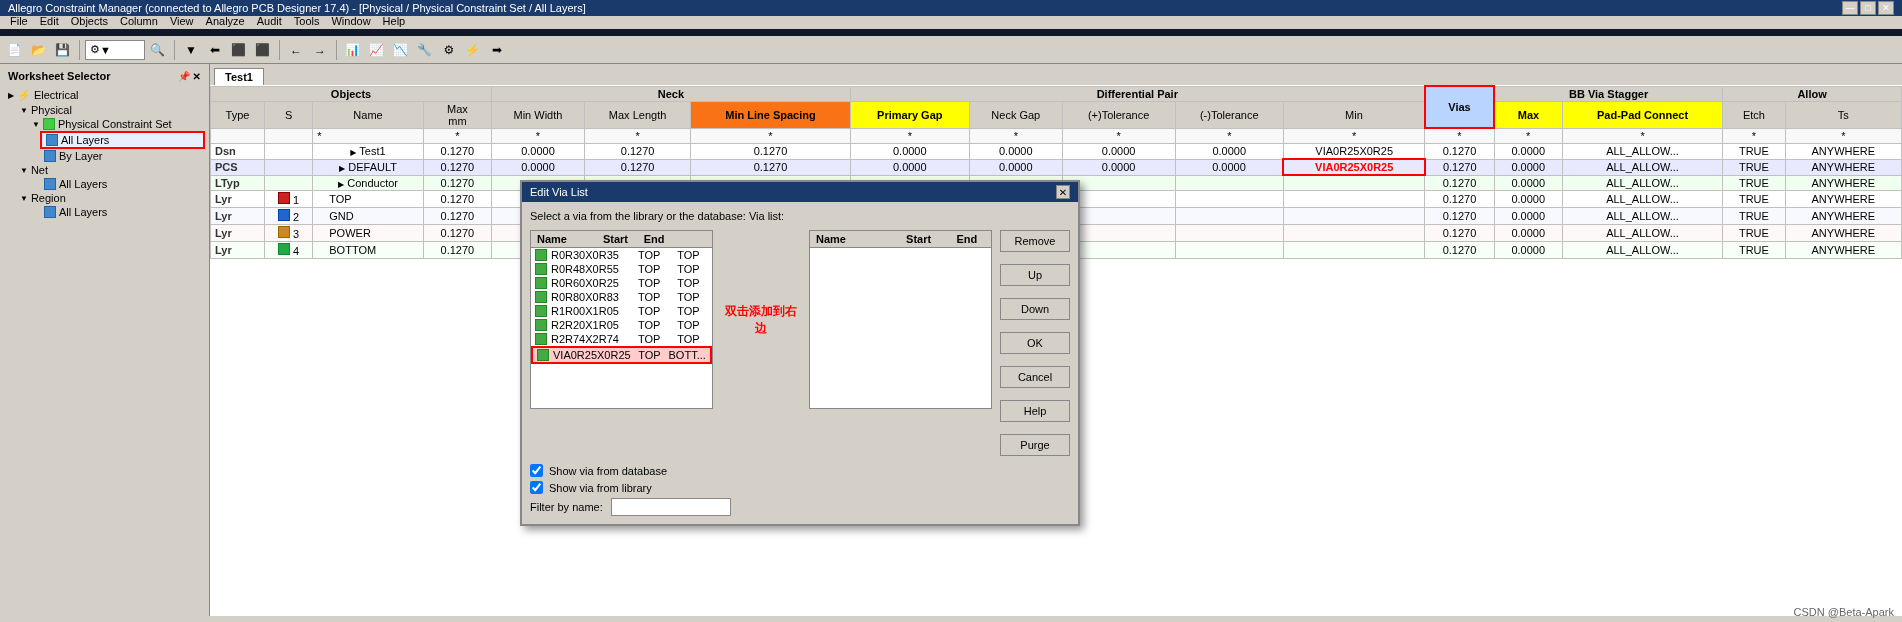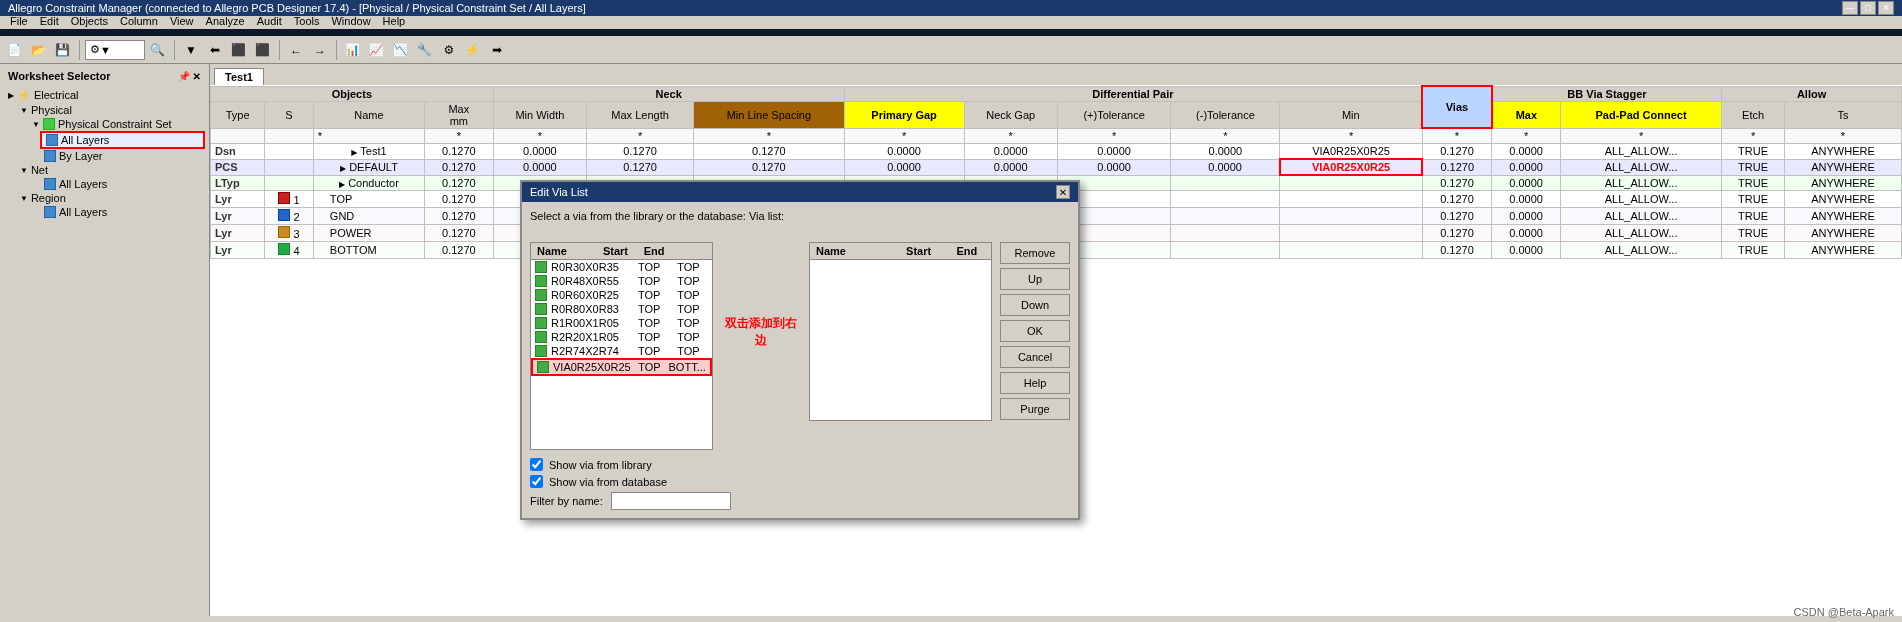--- a/index.html
+++ b/index.html
@@ -192,21 +192,21 @@
       top: 0;
       z-index: 2;
     }
     .th-group {
       background: #d4d0c8;
       font-weight: bold;
       text-align: center;
     }
     .th-neck { background: #d4d0c8; }
     .th-diff-pair { background: #d4d0c8; }
-    .th-min-line { background: #a16207; font-weight: normal; }
+    .th-min-line { background: #f97316; font-weight: bold; }
     .th-primary-gap { background: #ffff00; font-weight: bold; }
     .th-max-yellow { background: #ffff00; font-weight: bold; }
     .th-pad-connect { background: #ffff00; font-weight: bold; }
     .th-vias-circle {
       background: #b8d4ff;
       font-weight: bold;
       border: 2px solid red;
       border-radius: 50%;
       color: black;
       margin-left: 20px;
@@ -268,42 +268,42 @@
       justify-content: center;
       cursor: pointer;
       font-size: 10px;
       color: black;
     }
     .dialog-body {
       padding: 8px;
     }
     .dialog-instruction {
       font-size: 11px;
-      margin-bottom: 20px;
+      margin-bottom: 8px;
     }
     .dialog-column {
       flex: 1;
       border: 1px solid #888;
       background: white;
     }
     .dialog-col-header {
       display: flex;
       background: #d4d0c8;
       border-bottom: 1px solid #888;
       font-weight: bold;
     }
     .dialog-col-header span {
       padding: 2px 6px;
       font-size: 11px;
       flex: 1;
       text-align: center;
     }
     .dialog-col-header span.name-col { flex: 2; text-align: left; }
     .dialog-list {
-      height: 189px;
+      height: 160px;
       overflow-y: auto;
     }
     .dialog-list-item {
       display: flex;
       align-items: center;
       padding: 1px 4px;
       cursor: pointer;
       font-size: 11px;
     }
     .dialog-list-item.selected-red {
@@ -319,21 +319,21 @@
       display: inline-block;
       flex-shrink: 0;
     }
     .dialog-item-name { flex: 2; }
     .dialog-item-start { flex: 1; text-align: center; }
     .dialog-item-end { flex: 1; text-align: center; }
 
     .dialog-right-buttons {
       display: flex;
       flex-direction: column;
-      gap: 4px;
+      gap: 12px;
       width: 70px;
       flex-shrink: 0;
     }
     .dialog-btn {
       background: #d4d0c8;
       border: 1px solid #888;
       padding: 2px 8px;
       cursor: pointer;
       font-size: 11px;
       text-align: center;
@@ -805,26 +805,26 @@
           <div class="dialog-btn">Down</div>
           <div class="dialog-btn">OK</div>
           <div class="dialog-btn">Cancel</div>
           <div class="dialog-btn">Help</div>
           <div class="dialog-btn">Purge</div>
         </div>
       </div>
 
       <div class="dialog-checkboxes">
         <div class="dialog-checkbox-row">
+          <input type="checkbox" checked="" id="cb2" style="">
+          <label for="cb2">Show via from database</label>
+        </div>
+        <div class="dialog-checkbox-row">
           <input type="checkbox" checked="" id="cb1" style="">
           <label for="cb1">Show via from library</label>
-        </div>
-        <div class="dialog-checkbox-row">
-          <input type="checkbox" checked="" id="cb2" style="">
-          <label for="cb2">Show via from database</label>
         </div>
       </div>
       <div class="dialog-filter-row">
         <span>Filter by name:</span>
         <input class="dialog-filter-input" type="text" value="" style="">
       </div>
     </div>
   </div>
 </div>
 

